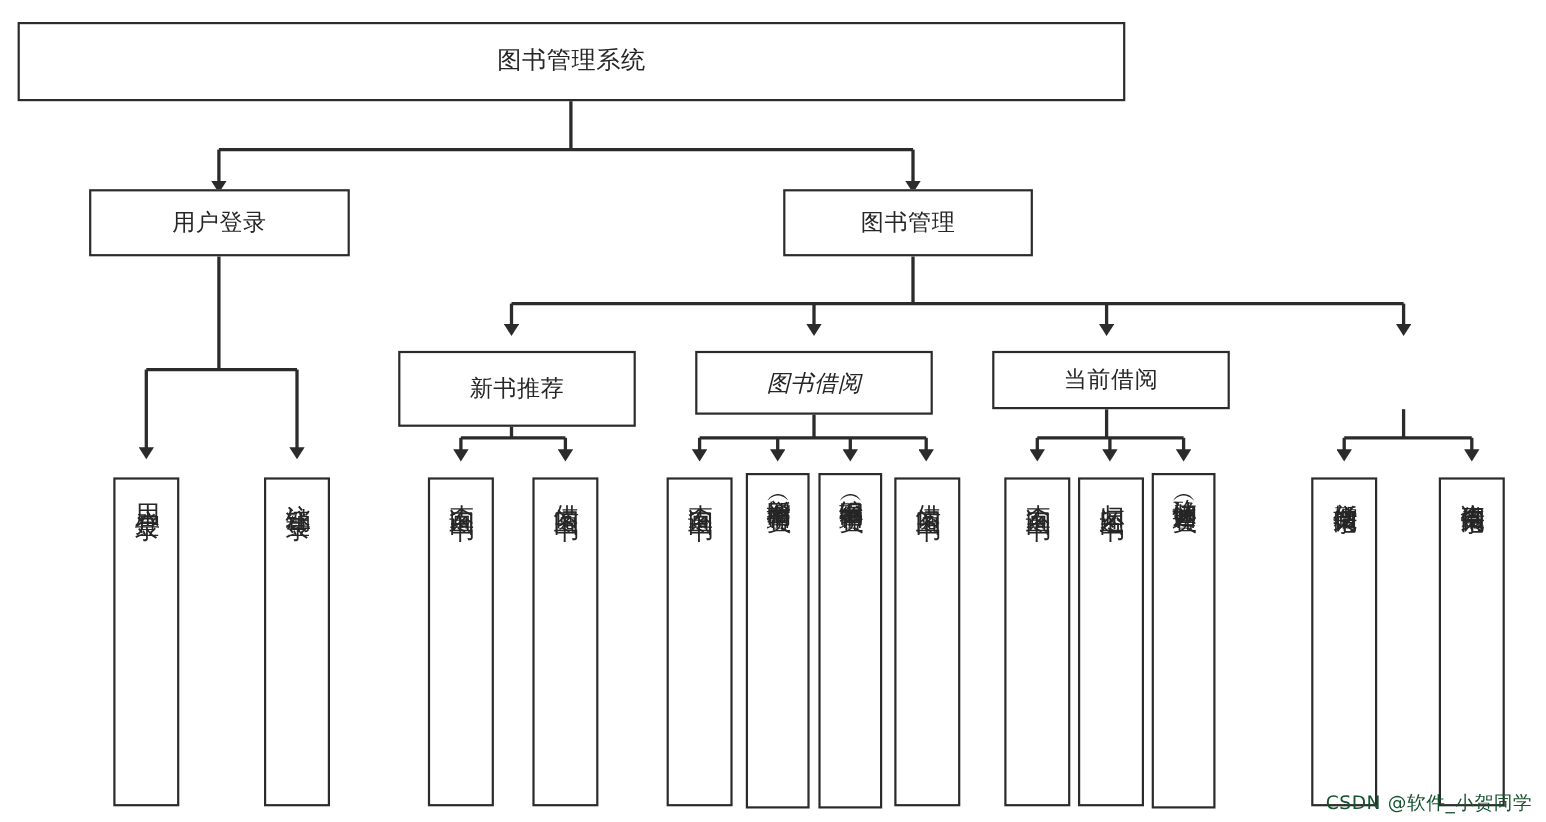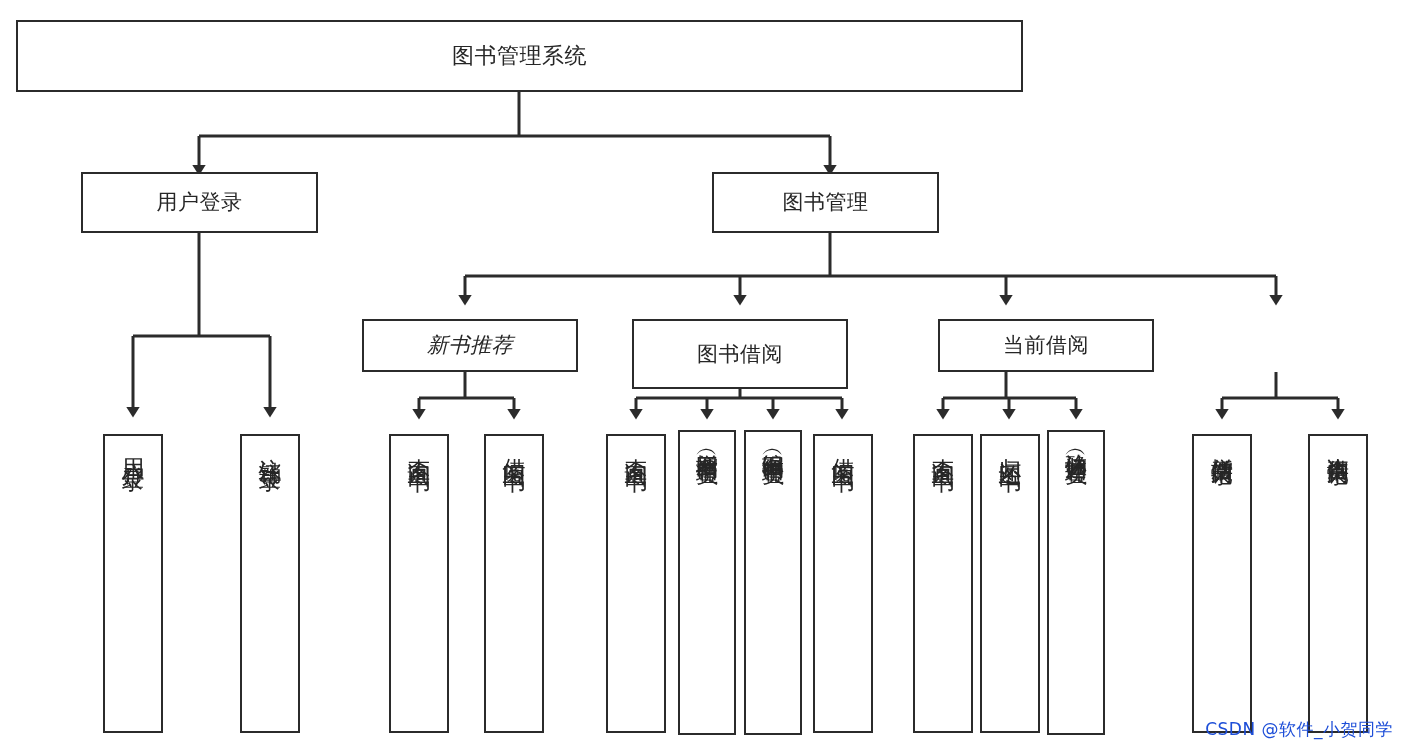--- a/index.html
+++ b/index.html
@@ -47,21 +47,21 @@
     letter-spacing:4px;
     line-height:1;
     white-space:nowrap;
   }
   .leaf-tall .node-label{font-size:22px;letter-spacing:1.5px;}
 
   .watermark{
     position:absolute;
     right:12px;bottom:6px;
     font-size:17px;
-    color:#1d4ed8;
+    color:#14532d;
     letter-spacing:0.5px;
     user-select:none;
     white-space:nowrap;
   }
 </style>
 </head>
 <body>
 
 <div id="diagram-root">
 
@@ -119,27 +119,27 @@
     <span class="node-label">图书管理系统</span>
   </div>
 
   <div class="node-box node-h" style="left:81px;top:172px;width:237px;height:61px;">
     <span class="node-label">用户登录</span>
   </div>
   <div class="node-box node-h" style="left:712px;top:172px;width:227px;height:61px;">
     <span class="node-label">图书管理</span>
   </div>
 
-  <div class="node-box node-h" style="left:362px;top:319px;width:216px;height:53px;font-style:italic;">
+  <div class="node-box node-h" style="left:362px;top:319px;width:216px;height:69px;">
     <span class="node-label">新书推荐</span>
   </div>
-  <div class="node-box node-h" style="left:632px;top:319px;width:216px;height:70px;">
+  <div class="node-box node-h" style="left:632px;top:319px;width:216px;height:58px;font-style:italic;">
     <span class="node-label">图书借阅</span>
   </div>
-  <div class="node-box node-h" style="left:902px;top:319px;width:216px;height:53px;margin-left:36px;">
+  <div class="node-box node-h" style="left:902px;top:319px;width:216px;height:53px;">
     <span class="node-label">当前借阅</span>
   </div>
 
   <div class="node-box node-v" style="left:103px;top:434px;width:60px;height:299px;">
     <span class="node-label">用户登录</span>
   </div>
   <div class="node-box node-v" style="left:240px;top:434px;width:60px;height:299px;">
     <span class="node-label">注销登录</span>
   </div>
 

